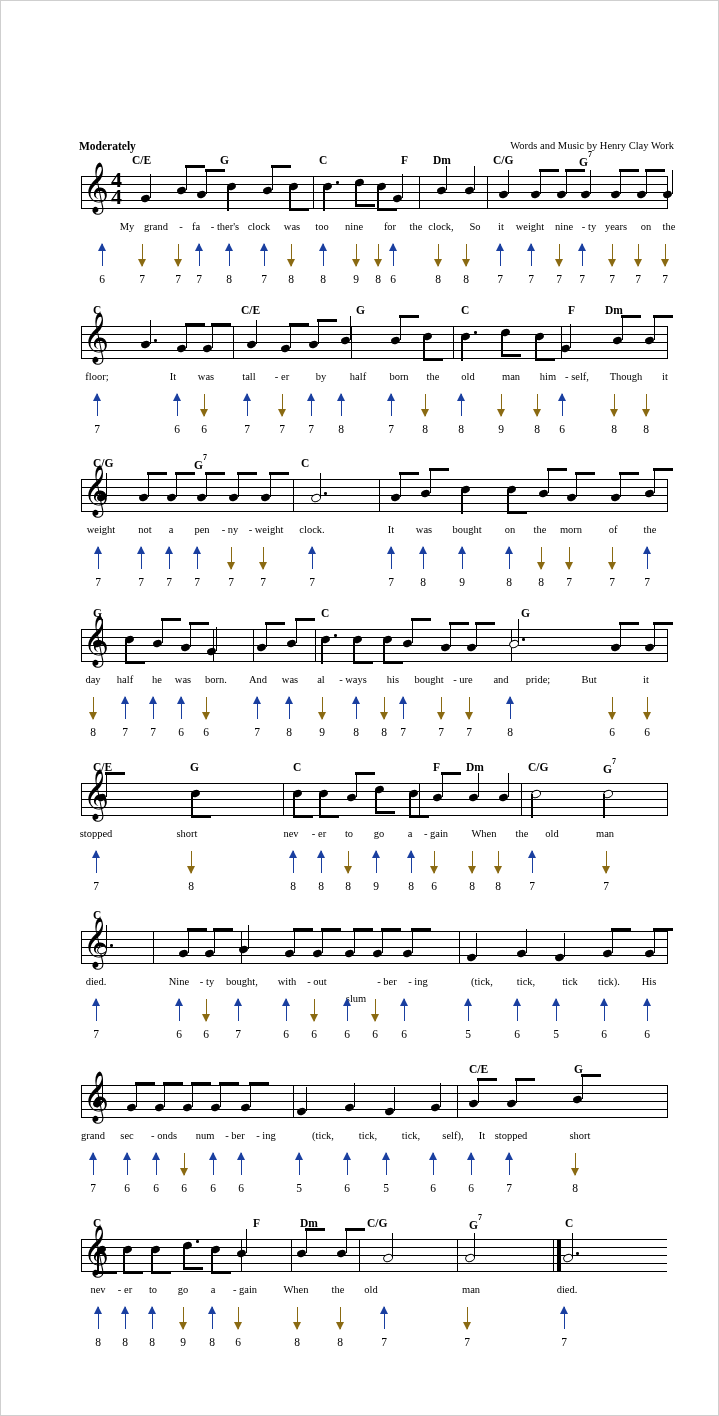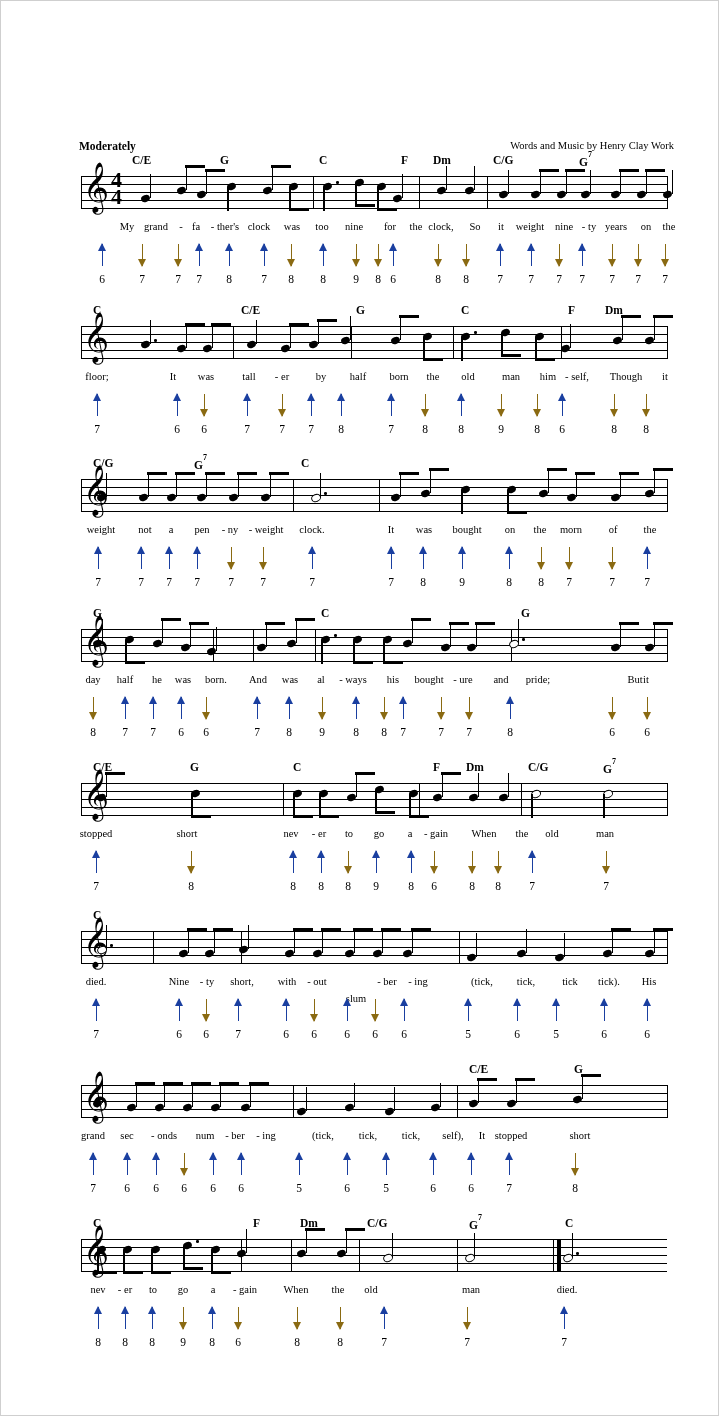--- a/index.html
+++ b/index.html
@@ -790,21 +790,21 @@
         <div class="lyric" style="left: 215px; top: 85px;">born.</div>
         <div class="lyric" style="left: 257px; top: 85px;">And</div>
         <div class="lyric" style="left: 289px; top: 85px;">was</div>
         <div class="lyric" style="left: 320px; top: 85px;">al</div>
         <div class="lyric" style="left: 352px; top: 85px;">- ways</div>
         <div class="lyric" style="left: 392px; top: 85px;">his</div>
         <div class="lyric" style="left: 428px; top: 85px;">bought</div>
         <div class="lyric" style="left: 462px; top: 85px;">- ure</div>
         <div class="lyric" style="left: 500px; top: 85px;">and</div>
         <div class="lyric" style="left: 537px; top: 85px;">pride;</div>
-        <div class="lyric" style="left: 634px; top: 85px;">But</div>
+        <div class="lyric" style="left: 588px; top: 85px;">But</div>
         <div class="lyric" style="left: 645px; top: 85px;">it</div>
         <div class="arrow down" style="left: 92px; top: 108px;">
           <div class="shaft" style="background: rgb(138, 106, 18);"></div>
           <div class="tip" style="border-top: 8px solid rgb(138, 106, 18);"></div>
         </div>
         <div class="num" style="left: 92px; top: 137px;">8</div>
         <div class="arrow up" style="left: 124px; top: 108px;">
           <div class="shaft" style="background: rgb(26, 63, 160);"></div>
           <div class="tip" style="border-bottom: 8px solid rgb(26, 63, 160);"></div>
         </div>
@@ -1107,21 +1107,21 @@
           <div class="beam" style="left: 8px; top: 37px; width: 20px;"></div>
         </div>
         <div class="note" style="left: 644px; top: 0px;">
           <div class="head" style="left: 0px; top: 58.5px;"></div>
           <div class="stem" style="left: 8.5px; top: 38px; height: 24px;"></div>
           <div class="beam" style="left: 8px; top: 37px; width: 20px;"></div>
         </div>
         <div class="lyric" style="left: 95px; top: 85px;">died.</div>
         <div class="lyric" style="left: 178px; top: 85px;">Nine</div>
         <div class="lyric" style="left: 206px; top: 85px;">- ty</div>
-        <div class="lyric" style="left: 241px; top: 85px;">short,</div>
+        <div class="lyric" style="left: 241px; top: 85px;">bought,</div>
         <div class="lyric" style="left: 286px; top: 85px;">with</div>
         <div class="lyric" style="left: 316px; top: 85px;">- out</div>
         <div class="lyric" style="left: 355px; top: 102px;">slum</div>
         <div class="lyric" style="left: 386px; top: 85px;">- ber</div>
         <div class="lyric" style="left: 417px; top: 85px;">- ing</div>
         <div class="lyric" style="left: 481px; top: 85px;">(tick,</div>
         <div class="lyric" style="left: 525px; top: 85px;">tick,</div>
         <div class="lyric" style="left: 569px; top: 85px;">tick</div>
         <div class="lyric" style="left: 608px; top: 85px;">tick).</div>
         <div class="lyric" style="left: 648px; top: 85px;">His</div>

